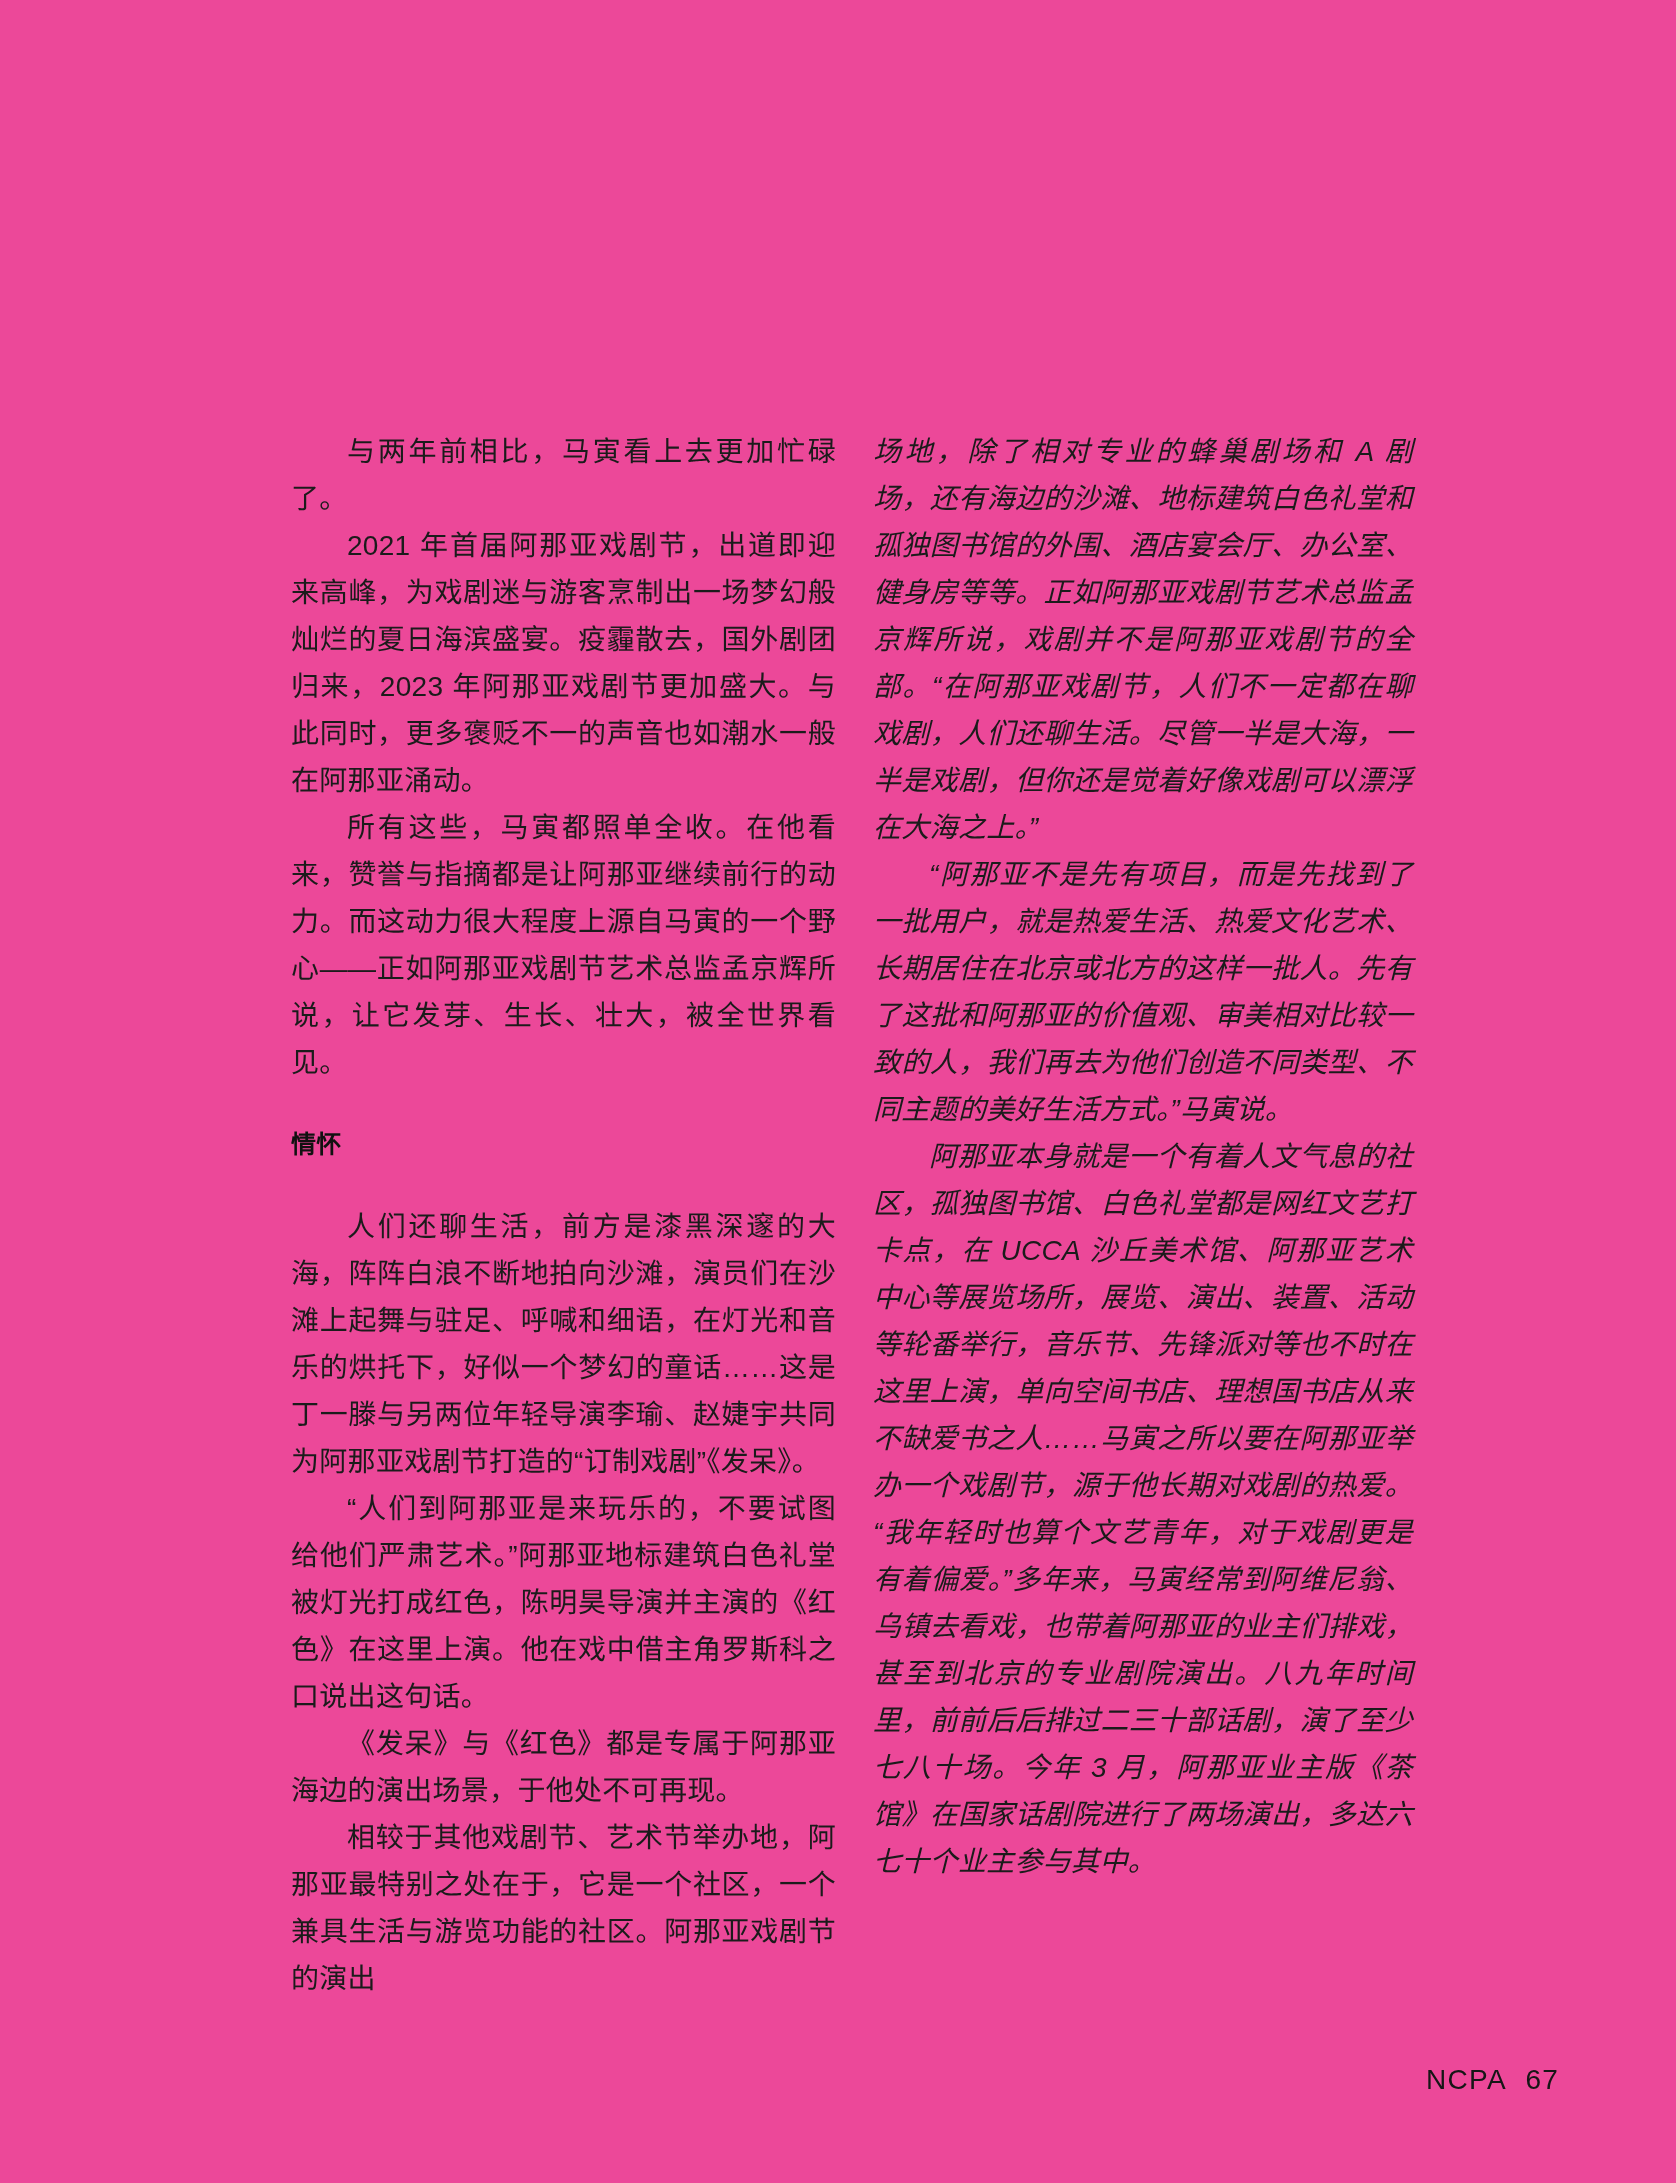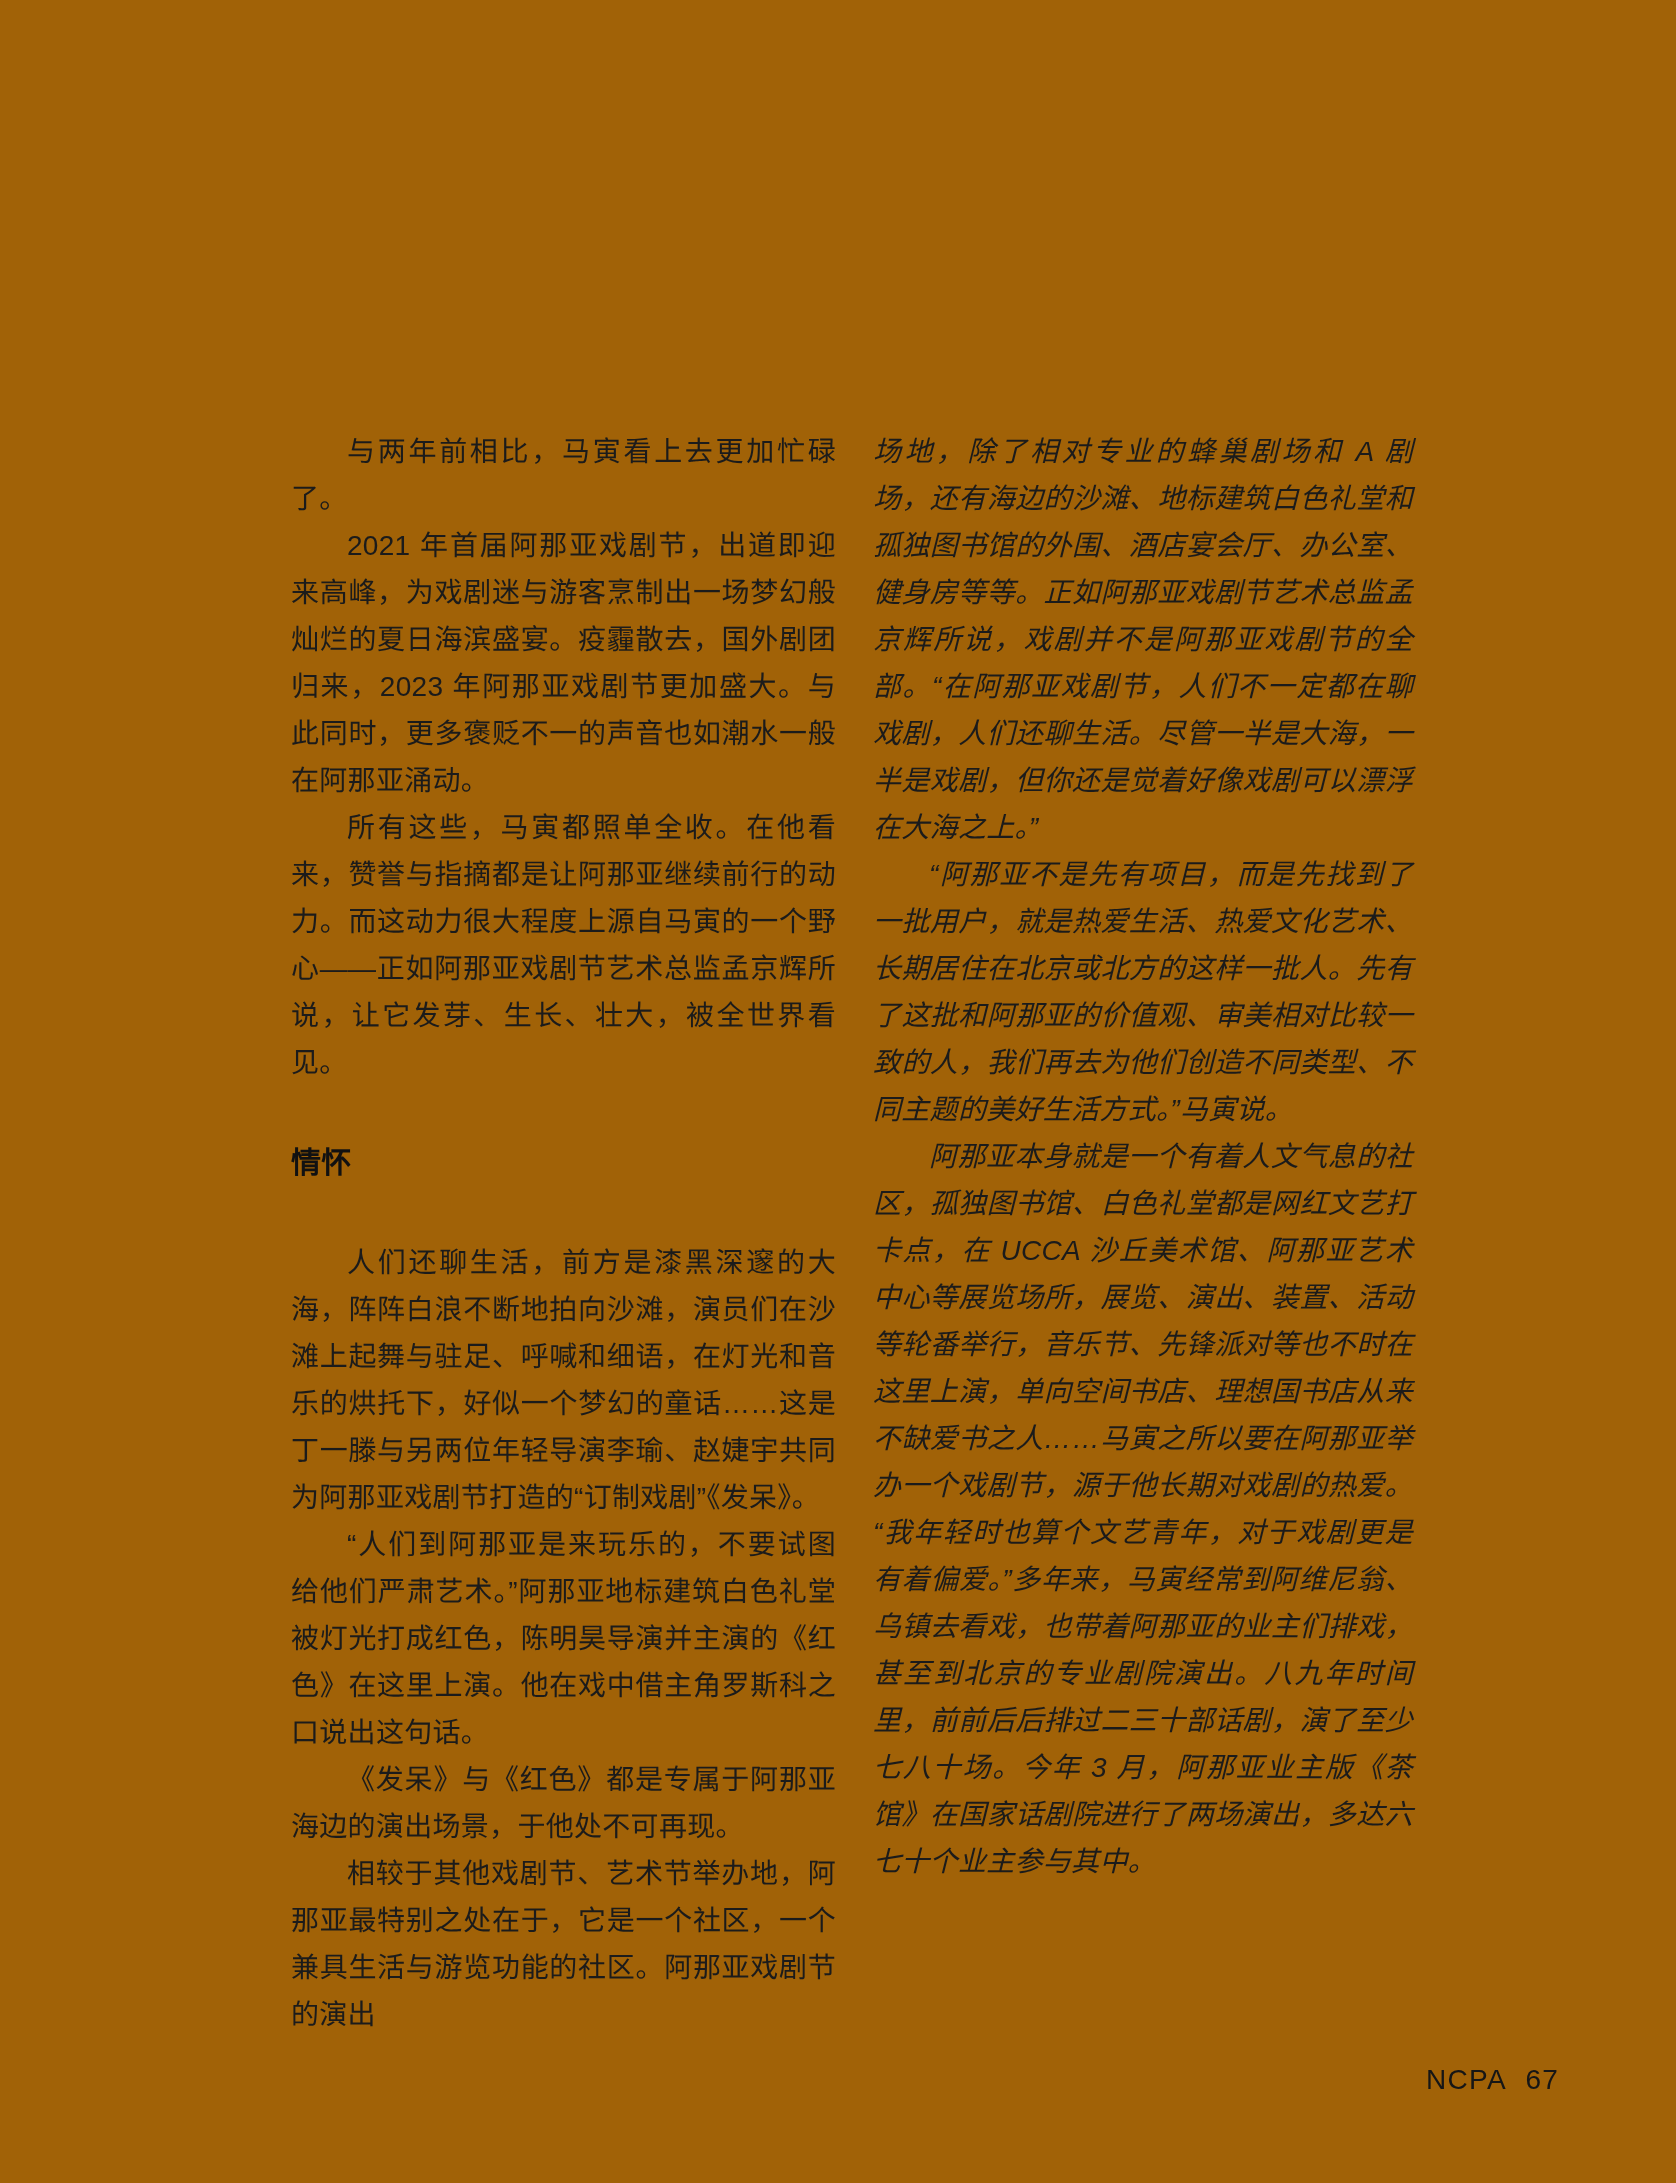--- a/index.html
+++ b/index.html
@@ -4,21 +4,21 @@
 <style>
   html, body {
     margin: 0;
     padding: 0;
     background: #ffffff;
   }
   .page {
     position: relative;
     width: 1676px;
     height: 2183px;
-    background: #a16207;
+    background: #ec4899;
     overflow: hidden;
     font-family: "Liberation Sans", sans-serif;
     color: #1b1b1b;
   }
   .column {
     position: absolute;
     top: 428px;
     font-size: 28px;
     line-height: 47px;
     font-weight: 300;
@@ -31,23 +31,23 @@
   .column-right { left: 873px; width: 540px; font-style: italic; }
   .column p {
     margin: 0;
     padding: 0;
     text-indent: 2em;
     word-break: normal;
     overflow-wrap: break-word;
   }
   .column p.continuation { text-indent: 0; }
   .section-heading {
-    margin: 53px 0;
+    margin: 35px 0;
     padding: 0;
-    font-size: 30px;
+    font-size: 25px;
     line-height: 47px;
     font-weight: 700;
     text-indent: 0;
     color: #111111;
   }
   .page-footer {
     position: absolute;
     top: 2065px;
     left: 1426px;
     font-size: 28px;

